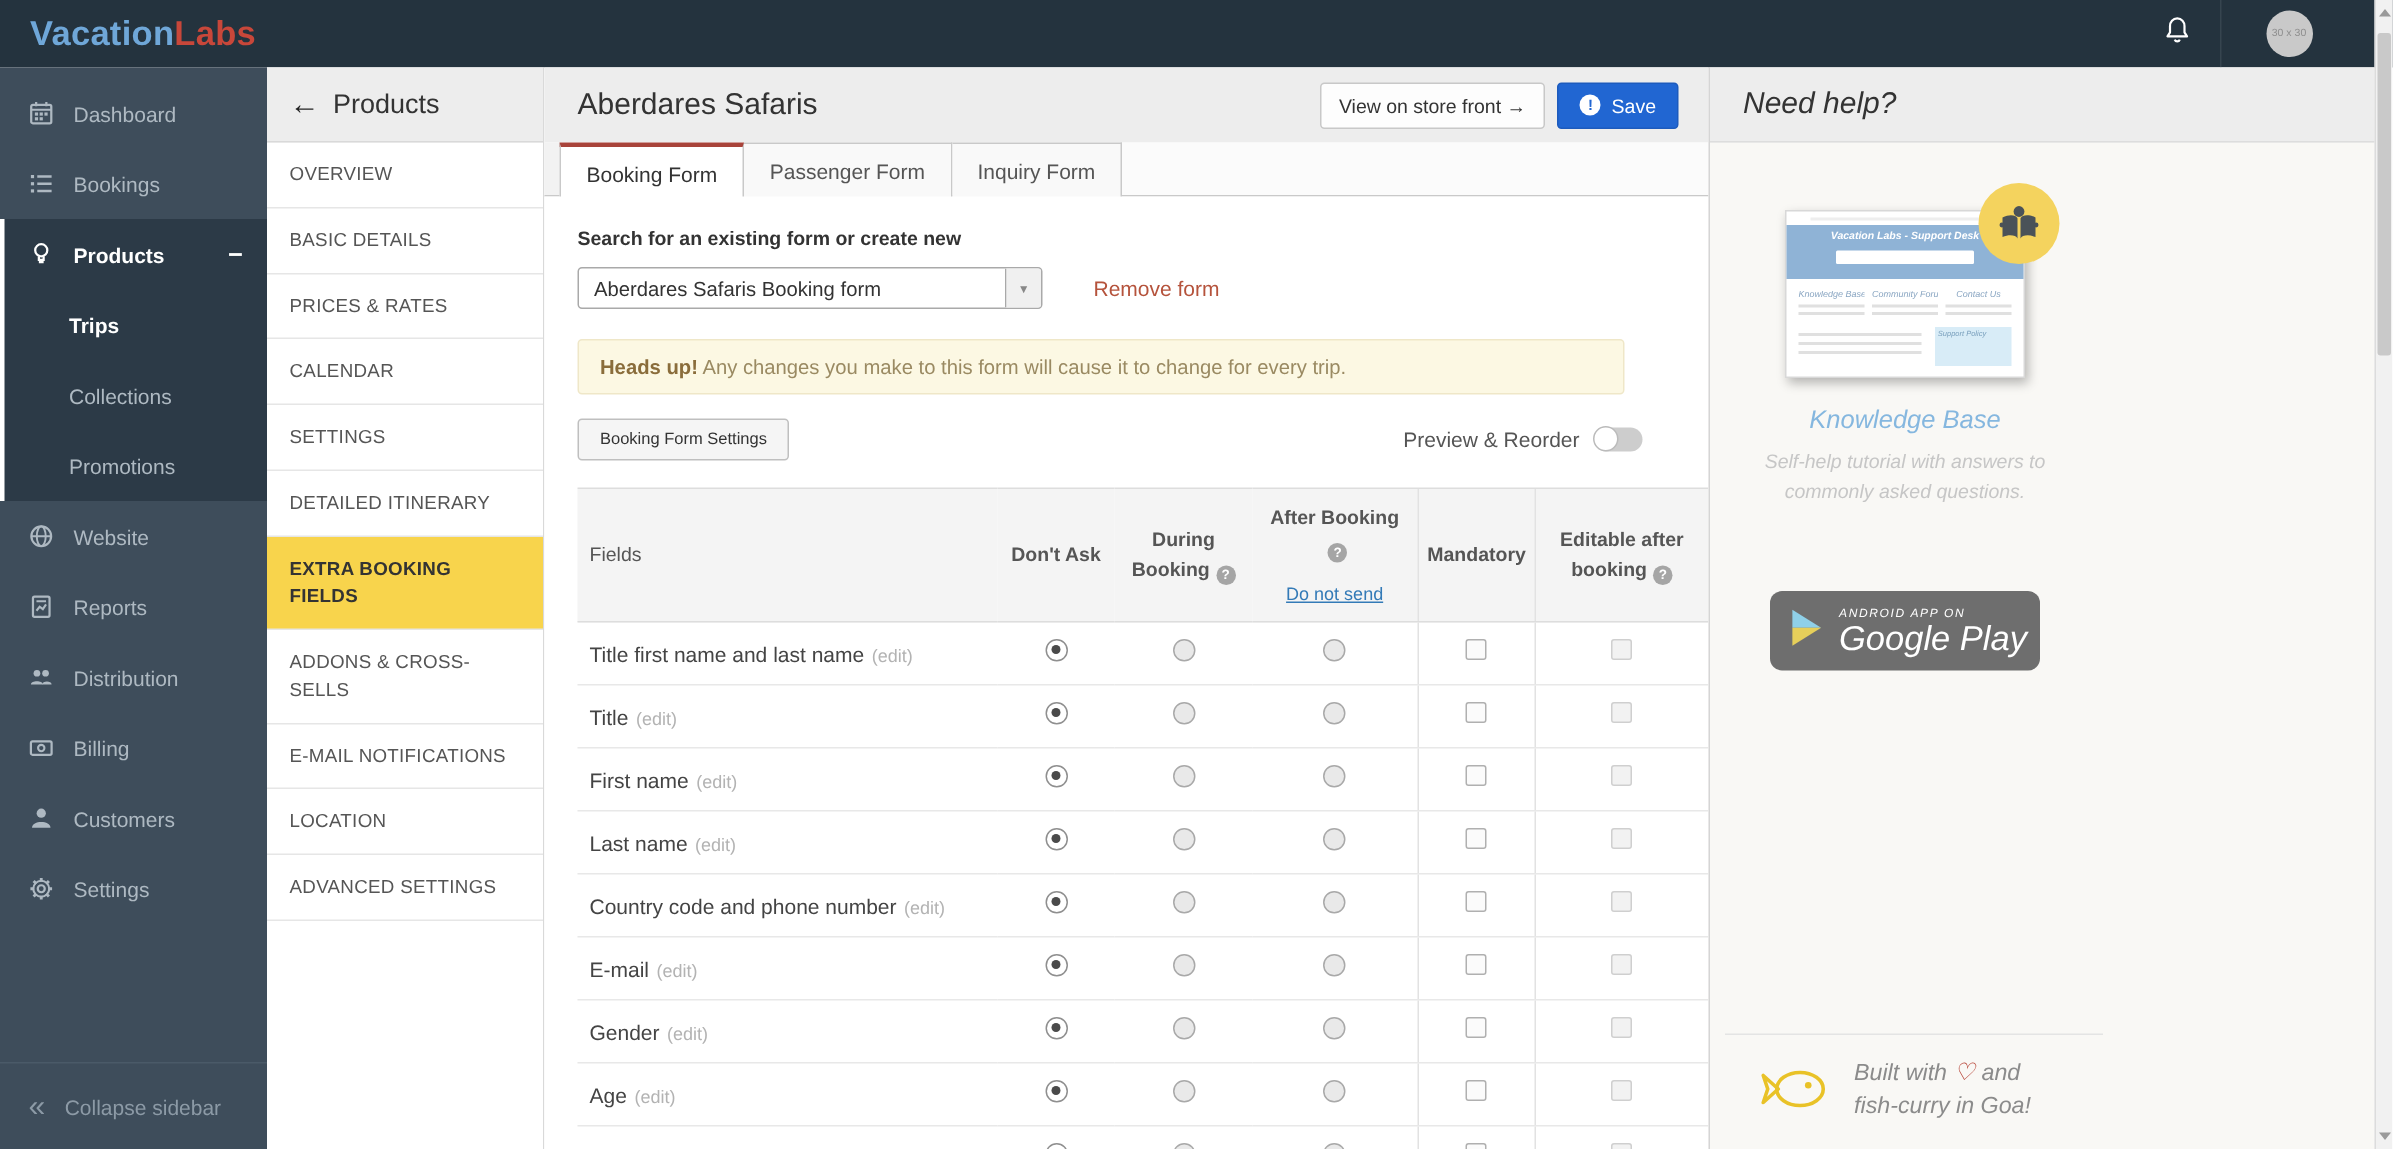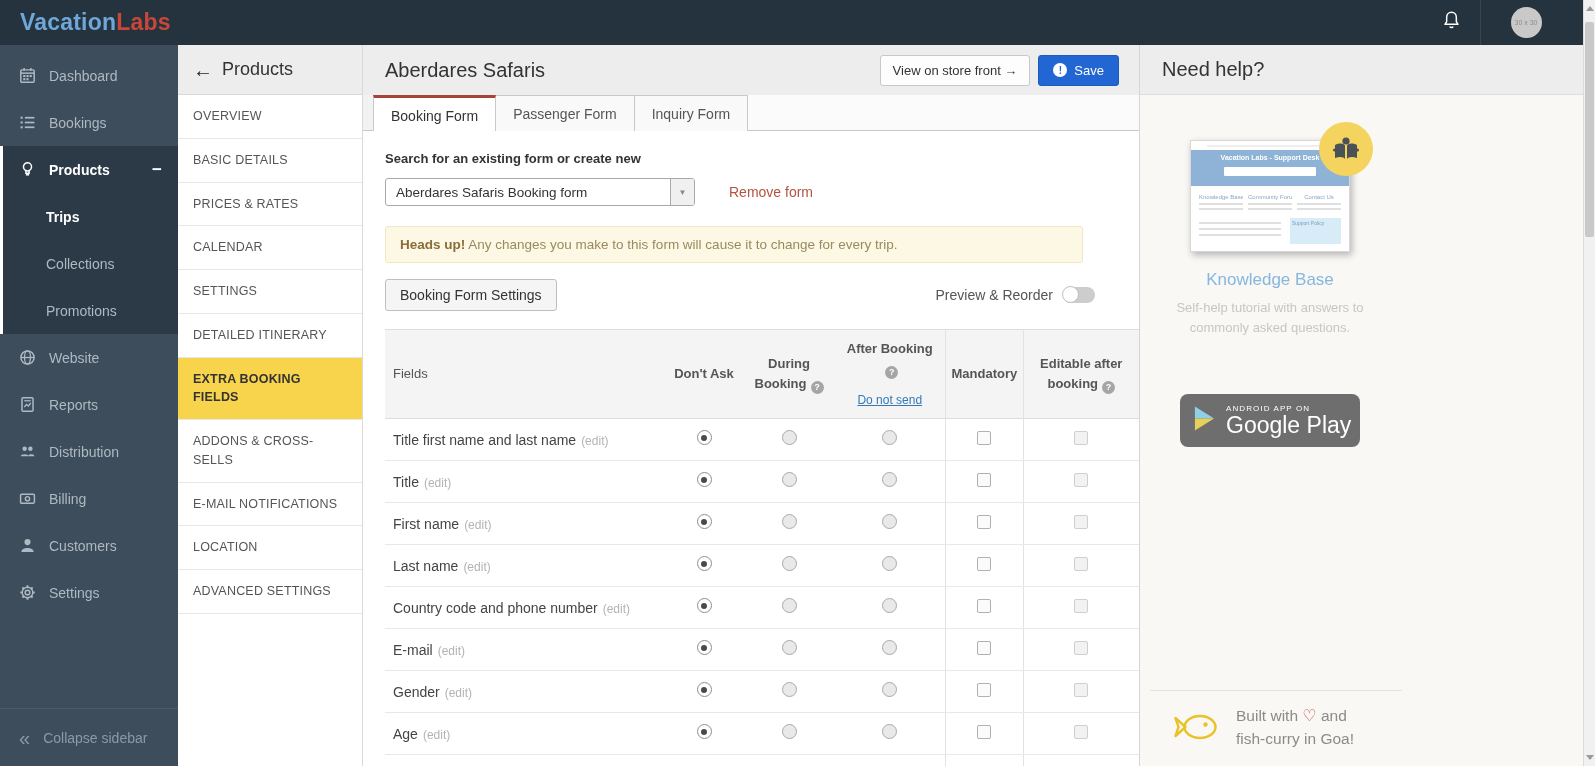--- a/index.html
+++ b/index.html
@@ -71,21 +71,21 @@
   .select-arrow { width:24px; border-left:1px solid #a9a9a9; background:#f0f0f0; display:flex; align-items:center;
                   justify-content:center; border-radius:0 2px 2px 0; }
   .select-arrow::after { content:"▼"; font-size:8px; color:#888; }
   .remove-link { margin-left:34px; color:#b5533c; font-size:14px; cursor:pointer; }
 
   .notice { margin-top:20px; margin-right:34px; background:#fcf8e3; border:1px solid #efe7c8; border-radius:3px;
             padding:10px 14px; font-size:13.5px; color:#9a8a62; }
   .notice b { color:#8a6d3b; }
 
   .settings-row { margin-top:16px; display:flex; align-items:center; }
-  .btn-form-settings { background:#f5f5f5; border:1px solid #bfbfbf; border-radius:3px; padding:7px 14px; font-size:14px; color:#333; cursor:pointer; }
+  .btn-form-settings { background:#f5f5f5; border:1px solid #bfbfbf; border-radius:3px; padding:7px 14px; font-size:11px; color:#333; cursor:pointer; }
   .preview-group { margin-left:auto; margin-right:22px; display:flex; align-items:center; gap:10px; }
   .preview-label { font-size:14px; color:#555; }
   .toggle { width:32px; height:16px; background:#cdcdcd; border-radius:9px; position:relative; cursor:pointer; }
   .toggle-knob { position:absolute; left:-1px; top:-1px; width:17px; height:17px; background:#fff; border:1px solid #bbb; border-radius:50%; }
 
   table { margin-top:18px; border-collapse:collapse; table-layout:fixed; width:calc(100% + 22px); }
   thead th { background:#f4f4f4; border-top:1px solid #ddd; border-bottom:1px solid #ddd; font-size:13px; color:#555;
              font-weight:bold; padding:9px 6px; text-align:center; line-height:1.5; vertical-align:middle; }
   th.fields-th { text-align:left; padding-left:8px; font-weight:normal; }
   .q-icon { display:inline-flex; width:13px; height:13px; border-radius:50%; background:#a5a5a5; color:#fff; font-size:9px;
@@ -96,21 +96,21 @@
   td.field-cell { text-align:left; padding-left:8px; font-size:14px; color:#444; }
   .edit-label { color:#b3b3b3; font-size:12px; margin-left:5px; cursor:pointer; }
   .col-sep { border-left:1px solid #e2e2e2; }
   .radio { display:inline-block; width:15px; height:15px; border-radius:50%; border:1px solid #a9a9a9; background:#e9e9e9; position:relative; cursor:pointer; }
   .radio.selected { background:#fff; border-color:#8f8f8f; }
   .radio.selected::after { content:""; position:absolute; left:3.5px; top:3.5px; width:6px; height:6px; border-radius:50%; background:#4a4a4a; }
   .checkbox { display:inline-block; width:14px; height:14px; border:1px solid #b0b0b0; border-radius:2px; background:#fbfbfb; cursor:pointer; }
   .checkbox.disabled { background:#f2f2f2; border-color:#cfcfcf; }
 
   
-  #help { width:444px; flex-shrink:0; background:#f9f8f5; border-left:1px solid #d5d5d5; display:flex; flex-direction:column; }
+  #help { width:444px; flex-shrink:0; background:#f9f8f5; border-left:1px solid #d5d5d5; display:flex; flex-direction:column;font-style:italic; }
   .help-header { height:50px; background:#ededed; border-bottom:1px solid #ddd; display:flex; align-items:center;
                  padding-left:22px; font-size:20px; color:#333; }
   .help-body { flex:1; position:relative; padding-top:45px; }
   .help-col { width:260px; display:flex; flex-direction:column; align-items:center; }
   .kb-thumb { width:160px; height:112px; background:#fff; border:1px solid #d8d8d8; box-shadow:2px 3px 7px rgba(0,0,0,.28); position:relative; }
   .thumb-topstrip { height:9px; display:flex; align-items:center; justify-content:center; }
   .thumb-dots { width:80%; height:2px; background:#eee; }
   .thumb-header { height:36px; background:#8fb3d6; padding-top:4px; }
   .thumb-title { font-size:7px; color:#fff; text-align:center; font-weight:bold; }
   .thumb-search { width:92px; height:9px; background:#fff; border-radius:1px; margin:6px auto 0; }

